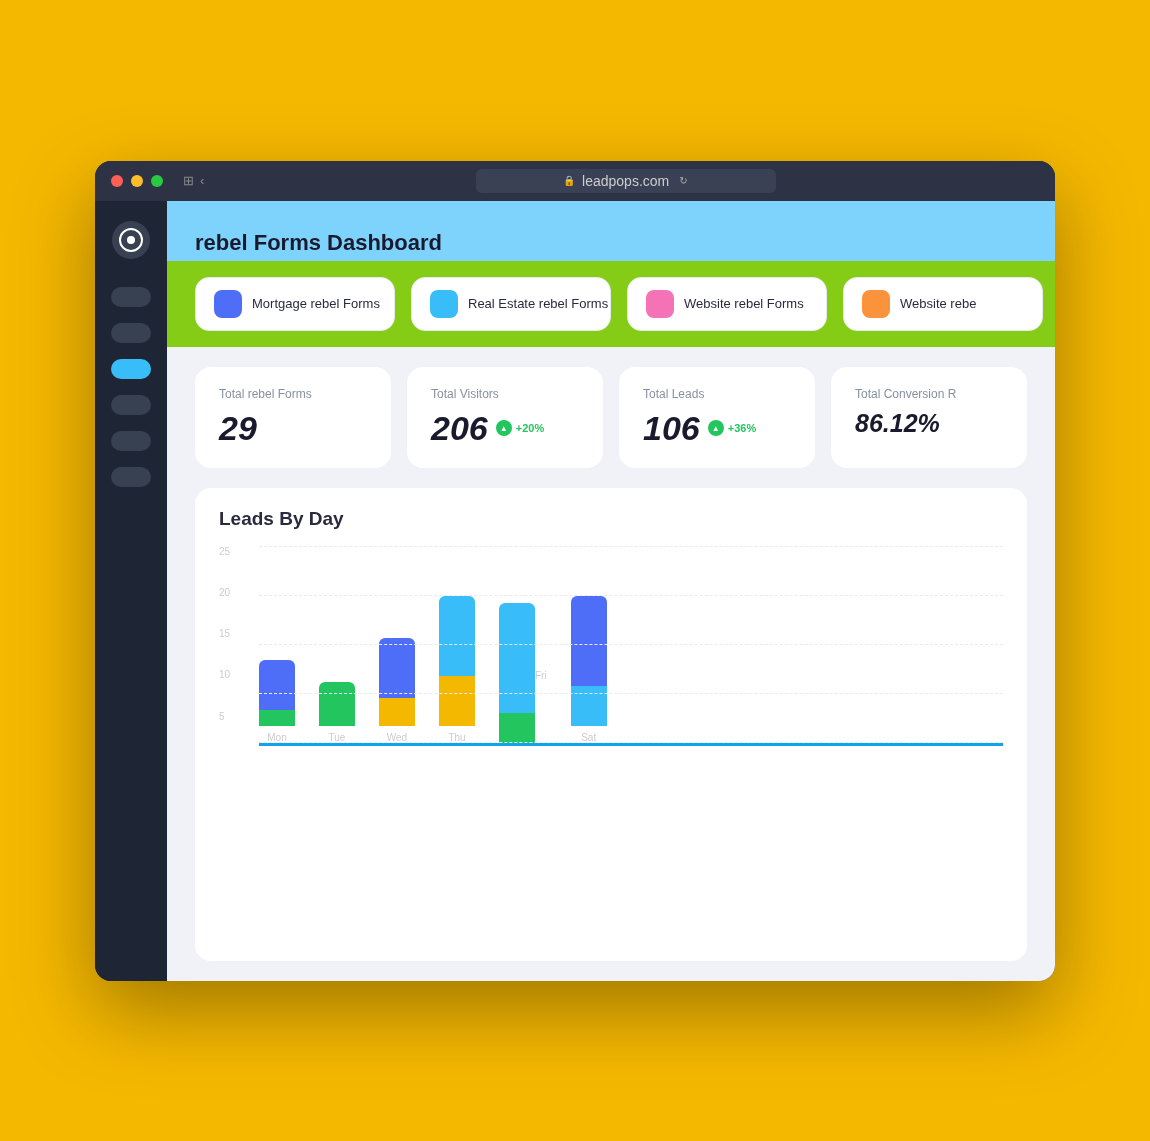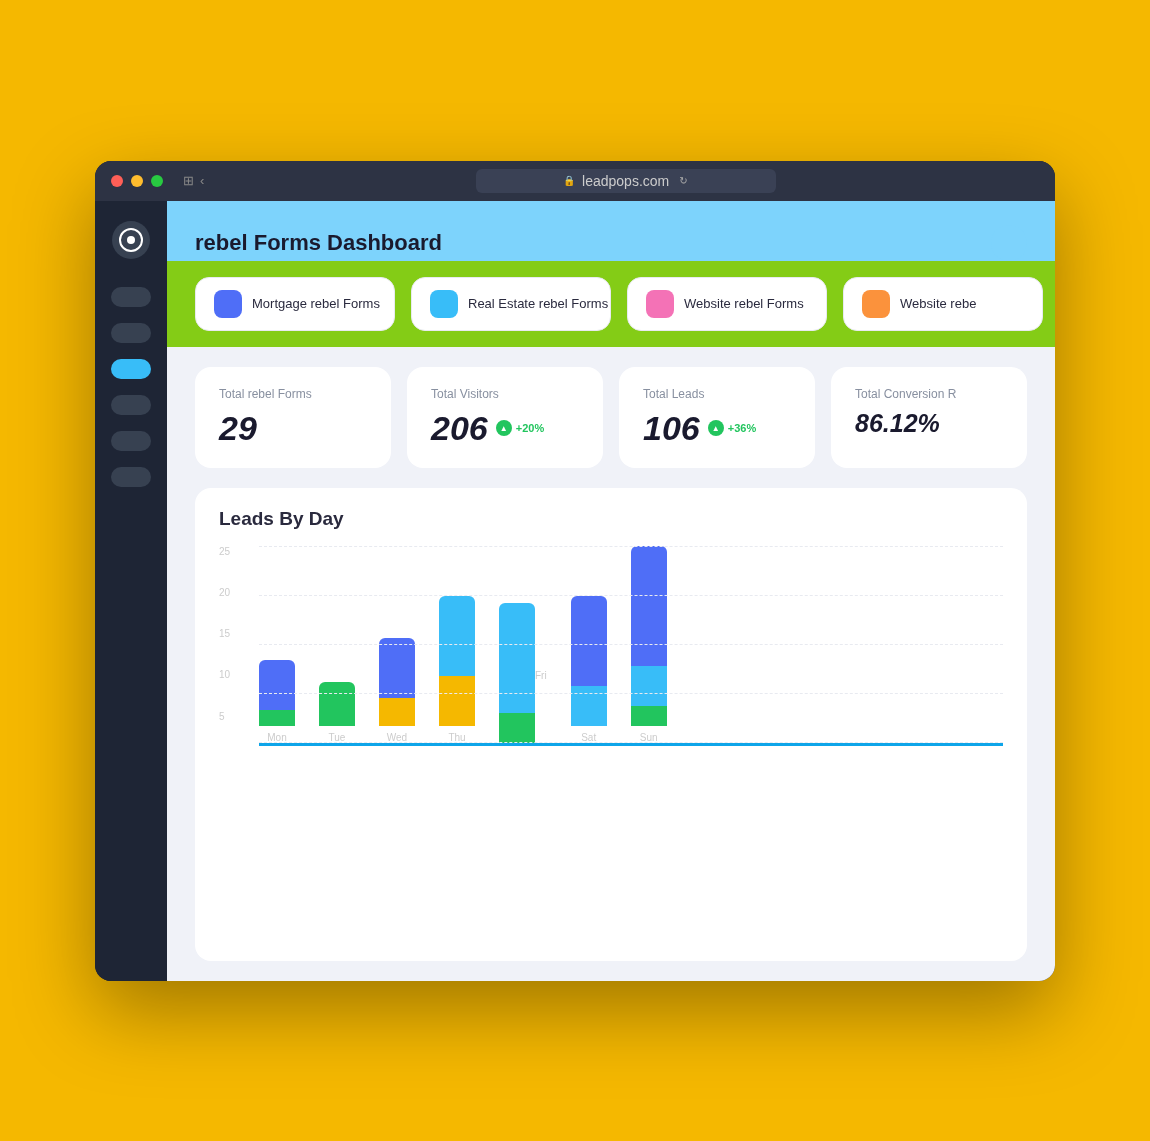--- a/index.html
+++ b/index.html
@@ -448,28 +448,20 @@
               </div>
 
               <div style="display:flex;flex-direction:column;align-items:center;">
                 <div style="display:flex;flex-direction:column;justify-content:flex-end;">
                   <div style="width:36px;height:90px;background:#4f6ef7;border-radius:6px 6px 0 0;"></div>
                   <div style="width:36px;height:40px;background:#38bdf8;"></div>
                 </div>
                 <span class="bar-label">Sat</span>
               </div>
 
-              <div style="display:flex;flex-direction:column;align-items:center;">
-                <div style="display:flex;flex-direction:column;justify-content:flex-end;">
-                  <div style="width:36px;height:120px;background:#4f6ef7;border-radius:6px 6px 0 0;"></div>
-                  <div style="width:36px;height:40px;background:#38bdf8;"></div>
-                  <div style="width:36px;height:20px;background:#22c55e;"></div>
-                </div>
-                <span class="bar-label">Sun</span>
-              </div>
 
             </div>
           </div>
 
         </div>
 
       </div>
     </div>
   </div>
 </div>

